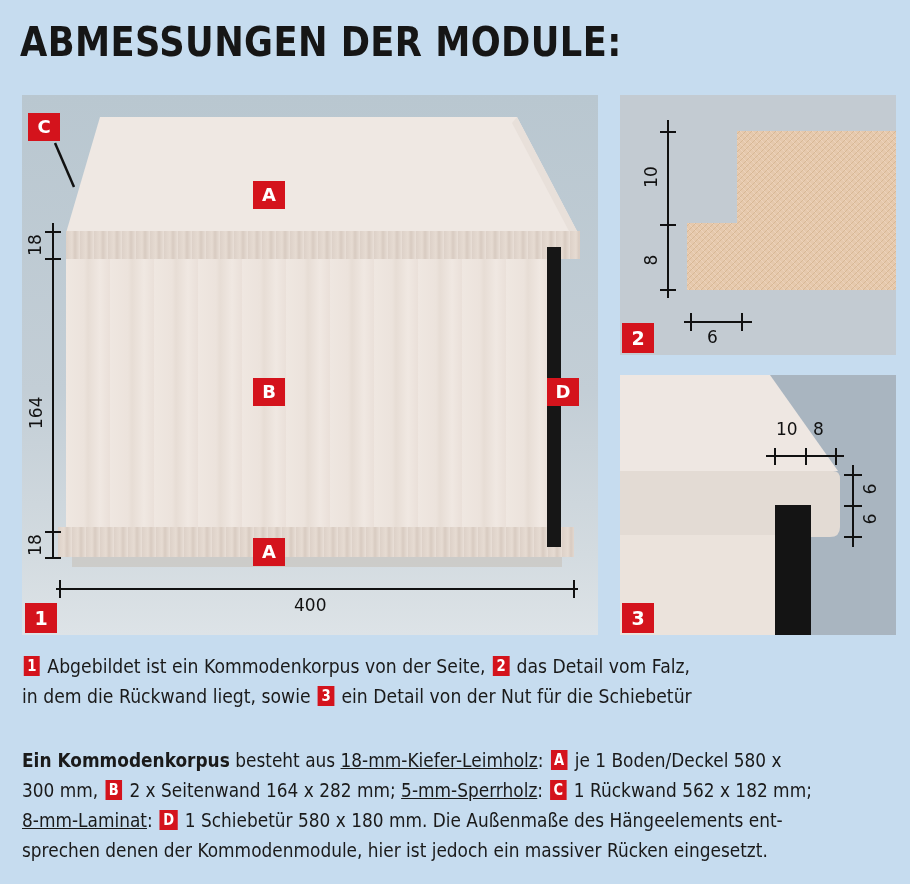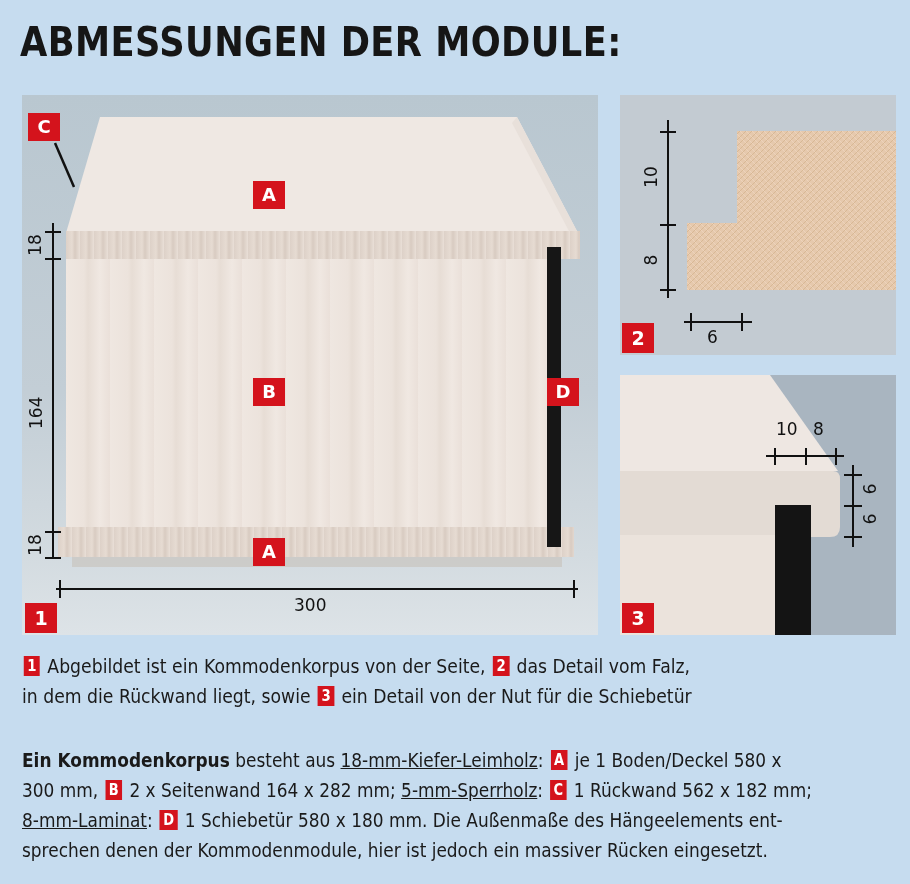--- a/index.html
+++ b/index.html
@@ -47,21 +47,21 @@
   <div class="line" style="left:23px;top:163px;width:16px;height:2px;"></div>
   <div class="line" style="left:23px;top:436px;width:16px;height:2px;"></div>
   <div class="line" style="left:23px;top:462px;width:16px;height:2px;"></div>
   <div class="dim rot" style="left:2px;top:140px;width:22px;text-align:center;">18</div>
   <div class="dim rot" style="left:0px;top:310px;width:28px;text-align:center;">164</div>
   <div class="dim rot" style="left:2px;top:440px;width:22px;text-align:center;">18</div>
 
   <div class="line" style="left:34px;top:493px;width:522px;height:2px;"></div>
   <div class="line" style="left:37px;top:485px;width:2px;height:18px;"></div>
   <div class="line" style="left:551px;top:485px;width:2px;height:18px;"></div>
-  <div class="dim" style="left:272px;top:500px;">300</div>
+  <div class="dim" style="left:272px;top:500px;">400</div>
 
   <div class="badge lg" style="left:6px;top:18px;">C</div>
   <div class="badge lg" style="left:231px;top:86px;">A</div>
   <div class="badge lg" style="left:231px;top:283px;">B</div>
   <div class="badge lg" style="left:525px;top:283px;">D</div>
   <div class="badge lg" style="left:231px;top:443px;">A</div>
   <div class="badge num" style="left:3px;top:508px;">1</div>
 </div>
 
 <div class="panel" id="p2">

